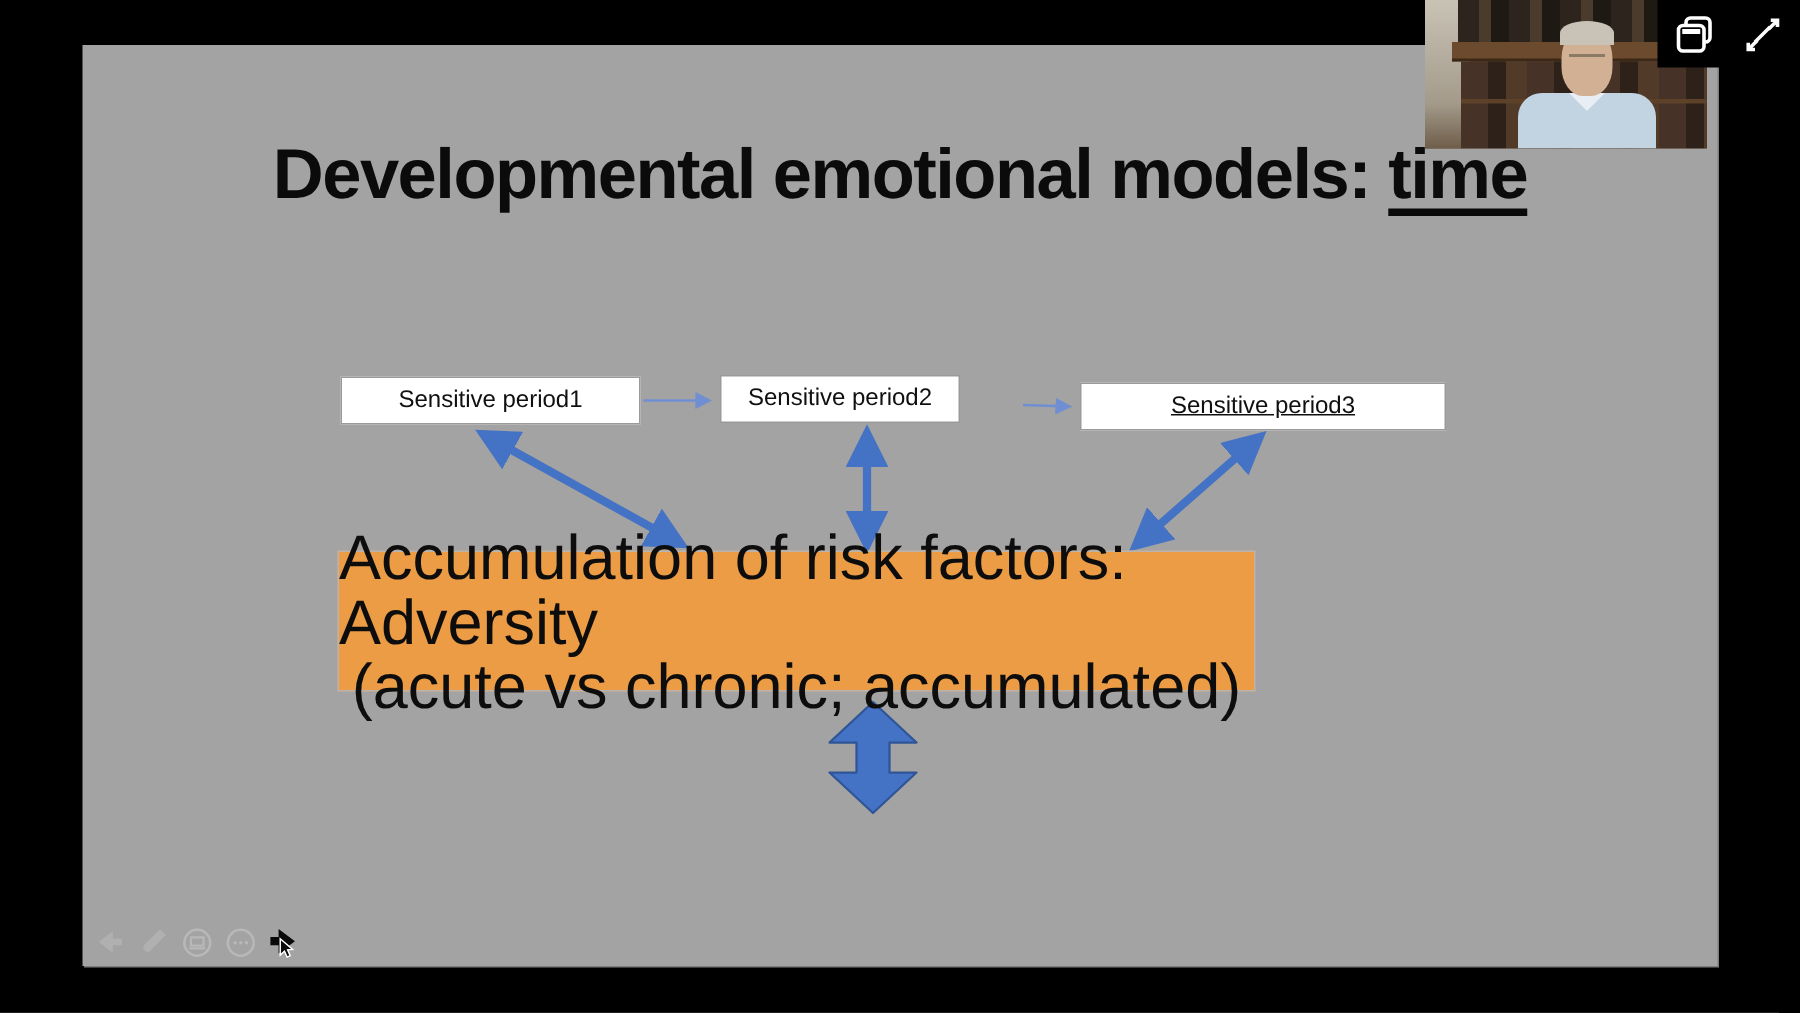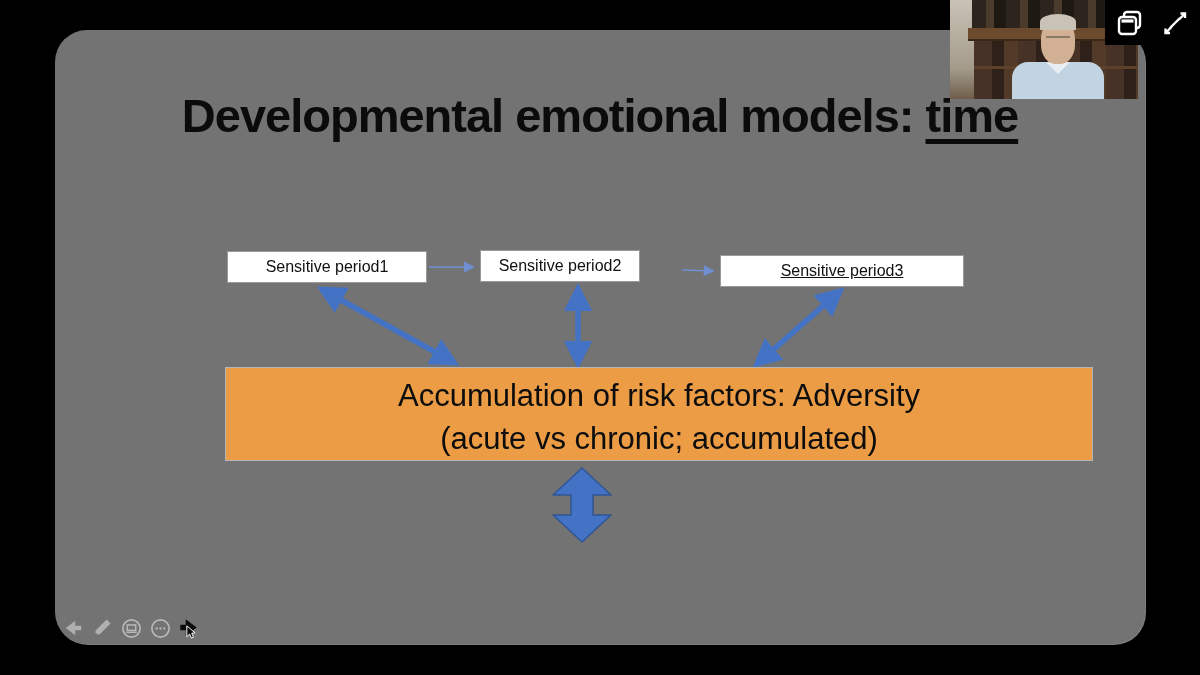--- a/index.html
+++ b/index.html
@@ -2,39 +2,39 @@
 <html><head>
 <meta charset="utf-8">
 <style>
   * { margin:0; padding:0; box-sizing:border-box; }
   html,body { width:1200px; height:675px; background:#000; overflow:hidden;
               font-family:"Liberation Sans", sans-serif; }
   .stage { position:relative; width:1200px; height:675px; background:#000; }
 
   
   .slide { position:absolute; left:55px; top:30px; width:1090px; height:614px;
-           background:#737373; z-index:1; box-shadow:1px 1px 0 #7d7d7d;border-radius:32px; }
+           background:#a3a3a3; z-index:1; box-shadow:1px 1px 0 #7d7d7d; }
 
   .slide-title { position:absolute; left:0; top:58px; width:100%; text-align:center;
                  font-size:47px; font-weight:bold; color:#0b0b0b; letter-spacing:-1px; }
   .slide-title .u { text-decoration:underline; text-decoration-thickness:5px; text-underline-offset:7px; }
 
   .caption { position:absolute; left:173px; top:160px; font-size:19px; color:#141414; }
 
   .pbox { position:absolute; height:32px; background:#fff; border:1px solid #9a9a9a;
           display:flex; align-items:center; justify-content:center;
           font-size:16px; color:#101010; }
   .pbox1 { left:172px; top:221px; width:200px; }
   .pbox2 { left:425px; top:220px; width:160px; }
   .pbox3 { left:665px; top:225px; width:244px;text-decoration:underline; }
 
-  .adversity { position:absolute; left:170px; top:337px; width:868px; height:94px;
+  .adversity { position:absolute; left:170px; top:337px; width:612px; height:94px;
                background:#EB9C45; border:1px solid #b5b5b5;
-               display:flex; flex-direction:column; align-items:center; justify-content:flex-end;
-               font-size:31px; color:#0d0d0d; line-height:43px; }
+               display:flex; flex-direction:column; align-items:center; justify-content:center;
+               font-size:42px; color:#0d0d0d; line-height:43px; }
 
   .diagram-svg { position:absolute; left:0; top:0; width:1090px; height:614px; pointer-events:none; }
 
   
   .ptoolbar { position:absolute; left:6px; top:586px; display:flex; align-items:center; gap:5px; }
   .ptool { width:24px; height:24px; display:flex; align-items:center; justify-content:center; }
 
   
   .webcam { position:absolute; left:950px; top:0; width:188px; height:99px; z-index:5;
             overflow:hidden; background:linear-gradient(180deg,#6e5d49 0%,#57412e 100%); }

